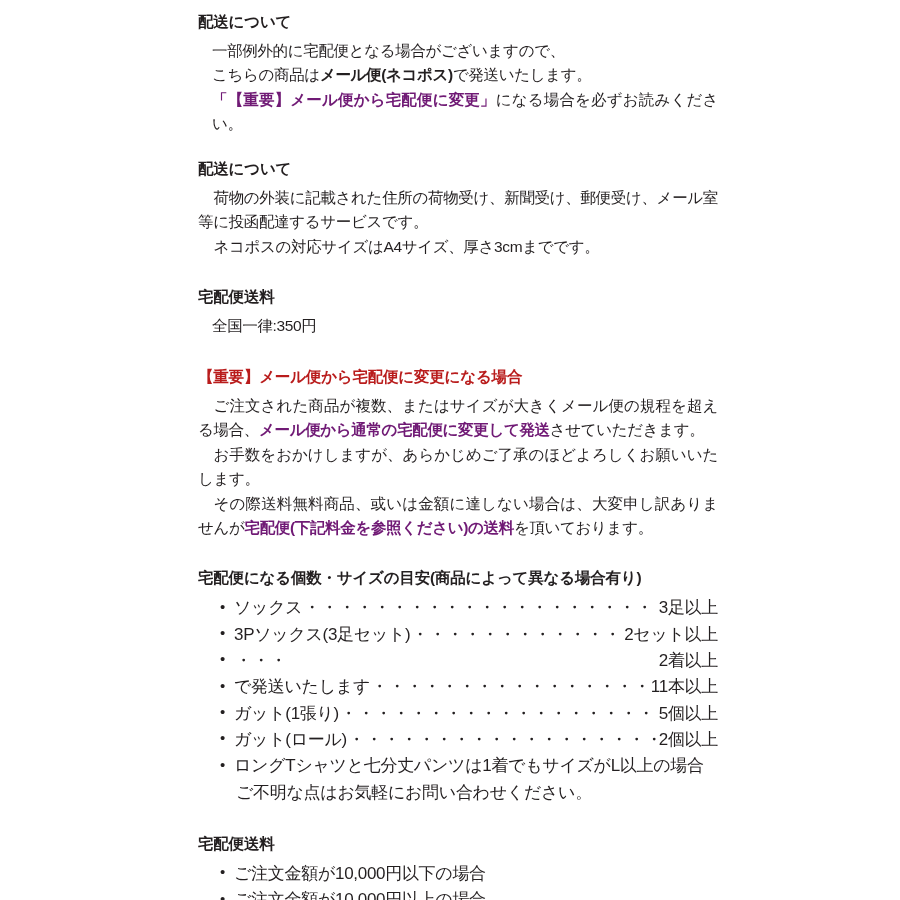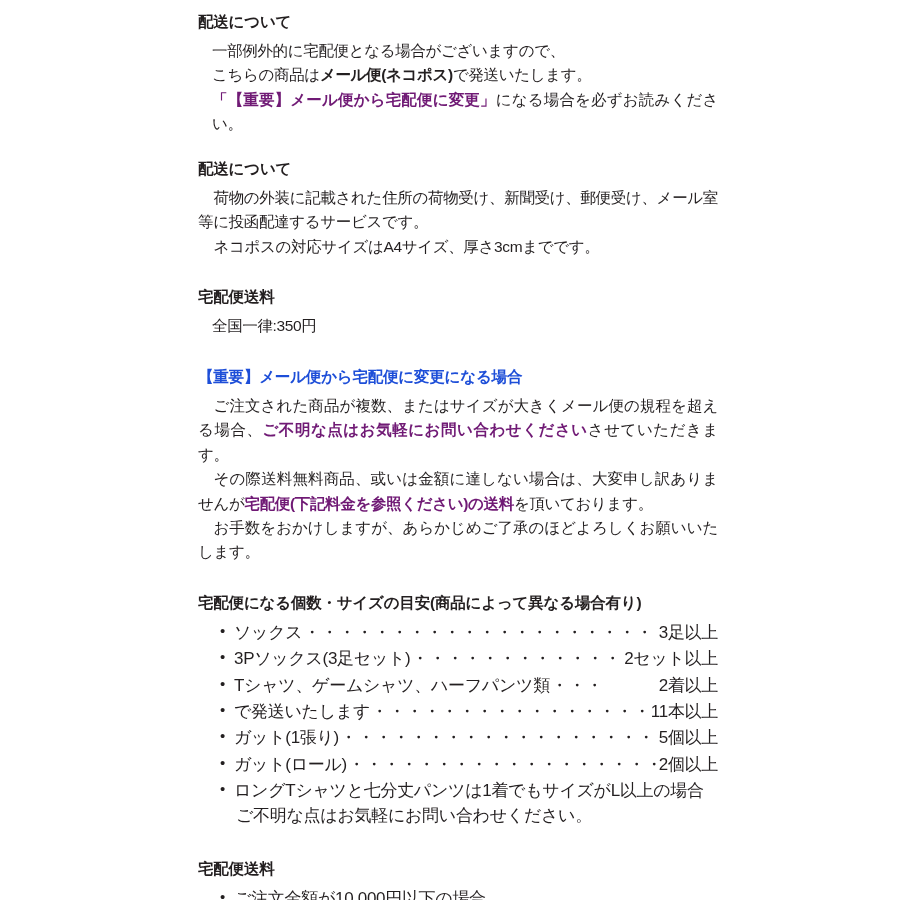--- a/index.html
+++ b/index.html
@@ -32,21 +32,21 @@
   
   .sec-head {
     font-size: 15.5px;
     font-weight: bold;
     line-height: 1.35;
     letter-spacing: -0.2px;
     margin: 0;
     color: #231f20;
   }
   .sec-head.red {
-    color: #1d4ed8;
+    color: #b91c1c;
   }
 
   
   .para {
     font-size: 15.5px;
     line-height: 1.58;
     letter-spacing: -0.35px;
     margin: 0;
     color: #231f20;
     text-align: justify;
@@ -86,21 +86,20 @@
     position: absolute;
     left: 0;
     top: -0.06em;
     font-size: 15px;
     line-height: inherit;
     color: #231f20;
   }
   .li-sub {
     display: block;
     padding-left: 2px;
-    font-family: Liberation Mono, monospace;
   }
 
   
   .leader-row {
     display: flex;
     align-items: baseline;
     white-space: nowrap;
   }
   .leader-label { flex: 0 0 auto; }
   .leader-dots {
@@ -146,25 +145,25 @@
     <h2 class="sec-head">宅配便送料</h2>
     <div class="gap-head"></div>
 
     <p class="para pad">全国一律:350円</p>
 
     <div class="gap-block-l"></div>
 
     <h2 class="sec-head red">【重要】メール便から宅配便に変更になる場合</h2>
     <div class="gap-head"></div>
 
-    <p class="para indent"><span>ご注文された商品が複数、またはサイズが大きくメール便の規程を超える場合、</span><span class="red-b">ご不明な点はお気軽にお問い合わせください</span><span>させていただきます。</span></p>
+    <p class="para indent"><span>ご注文された商品が複数、またはサイズが大きくメール便の規程を超える場合、</span><span class="red-b">メール便から通常の宅配便に変更して発送</span><span>させていただきます。</span></p>
+
+    <p class="para indent">お手数をおかけしますが、あらかじめご了承のほどよろしくお願いいたします。</p>
 
     <p class="para indent"><span>その際送料無料商品、或いは金額に達しない場合は、大変申し訳ありませんが</span><span class="red-b">宅配便(下記料金を参照ください)の送料</span><span>を頂いております。</span></p>
-
-    <p class="para indent">お手数をおかけしますが、あらかじめご了承のほどよろしくお願いいたします。</p>
 
     <div class="gap-block-l"></div>
 
     <h2 class="sec-head">宅配便になる個数・サイズの目安(商品によって異なる場合有り)</h2>
     <div class="gap-head"></div>
 
     <ul class="blist">
       <li>
         <span class="leader-row">
           <span class="leader-label">ソックス</span>
@@ -174,21 +173,20 @@
       </li>
       <li>
         <span class="leader-row">
           <span class="leader-label">3Pソックス(3足セット)</span>
           <span class="leader-dots">・・・・・・・・・・・・・・</span>
           <span class="leader-value">2セット以上</span>
         </span>
       </li>
       <li>
         <span class="leader-row">
-          <span class="leader-label">Tシャツ、ゲームシャツ、ハーフパンツ類</span>
           <span class="leader-dots">・・・</span>
           <span class="leader-value">2着以上</span>
         </span>
       </li>
       <li>
         <span class="leader-row">
           <span class="leader-label">で発送いたします</span>
           <span class="leader-dots">・・・・・・・・・・・・・・・・・・・・・</span>
           <span class="leader-value">11本以上</span>
         </span>

